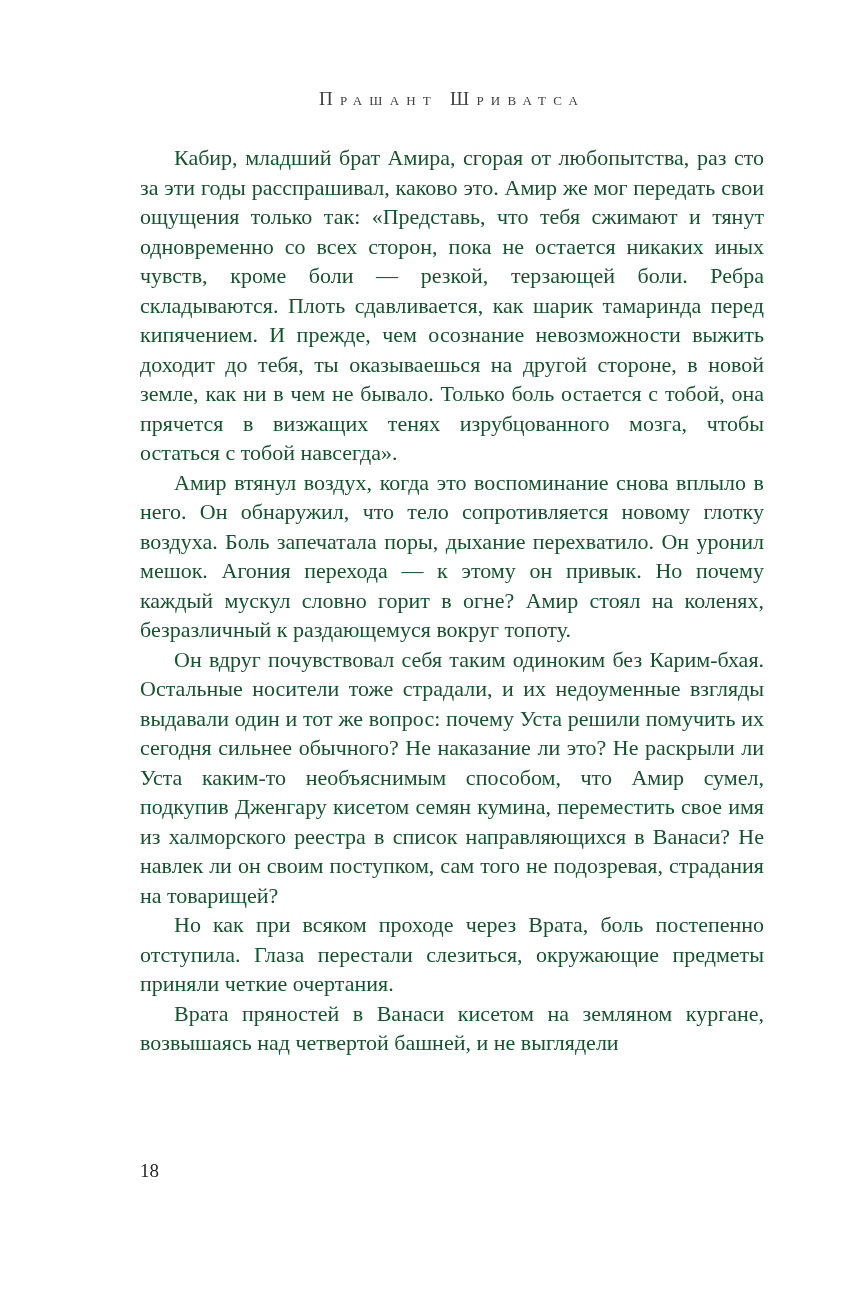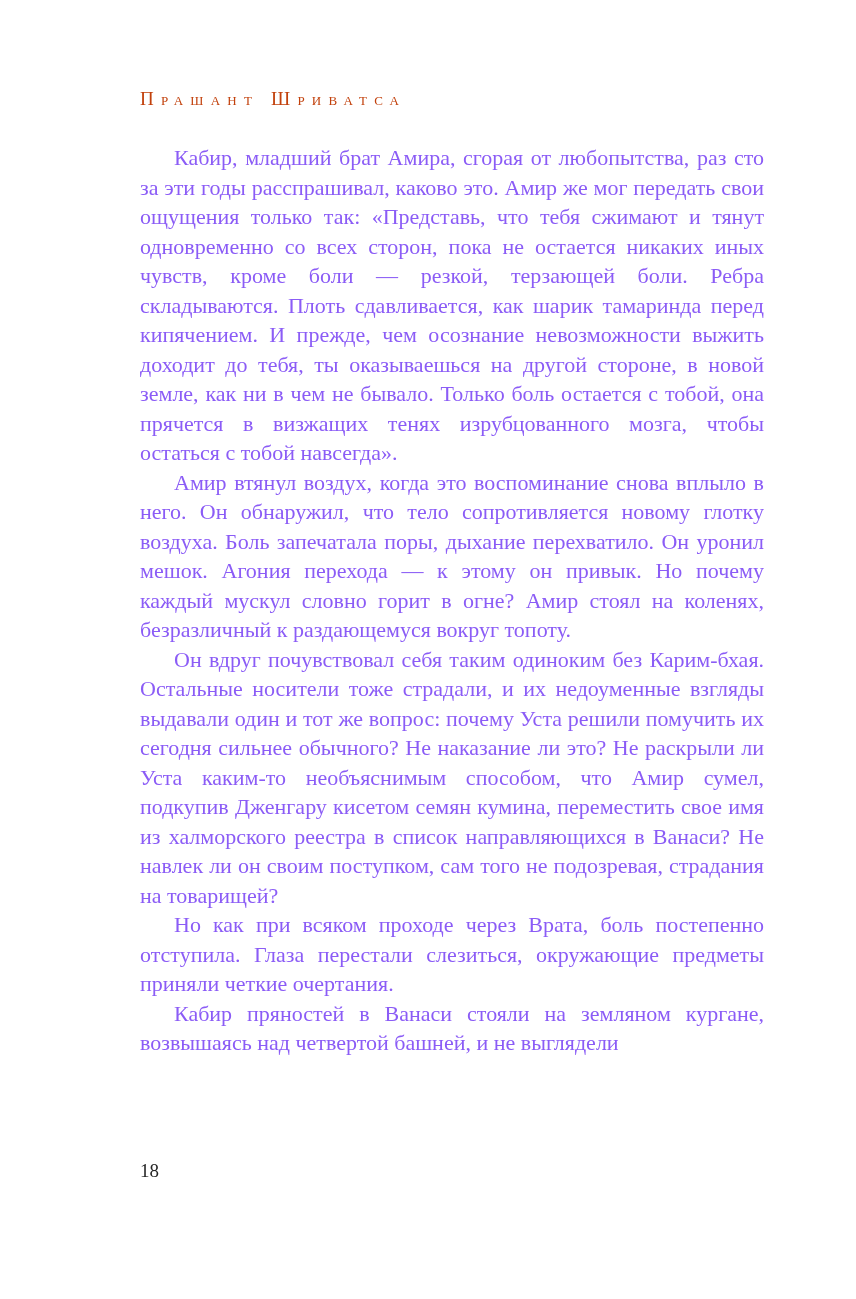--- a/index.html
+++ b/index.html
@@ -18,36 +18,36 @@
     width: 856px;
     height: 1299px;
     background: #ffffff;
     color: #1d1d1d;
   }
   .running-header {
     position: absolute;
     top: 88px;
     left: 140px;
     width: 624px;
-    text-align: left;
+    text-align: center;
     font-size: 19px;
     letter-spacing: 0.38em;
     font-variant: small-caps;
-    color: #c2410c;
+    color: #404040;
     white-space: nowrap;
   }
   .text-block {
     position: absolute;
     top: 143px;
     left: 140px;
     width: 624px;
     text-align: justify;
     font-size: 22px;
     line-height: 29.5px;
-    color: #8b5cf6;
+    color: #14532d;
   }
   .para {
     margin: 0;
     text-indent: 34px;
     hyphens: auto;
     -webkit-hyphens: auto;
   }
   .page-number {
     position: absolute;
     top: 1160px;
@@ -62,18 +62,18 @@
 
 <div class="book-page">
 
   <div class="running-header">Прашант Шриватса</div>
 
   <div class="text-block">
     <p class="para">Кабир, младший брат Амира, сгорая от любопытства, раз сто за эти годы расспрашивал, каково это. Амир же мог передать свои ощущения только так: «Представь, что тебя сжимают и тянут одновременно со всех сторон, пока не остается никаких иных чувств, кроме боли — резкой, терзающей боли. Ребра складываются. Плоть сдавливается, как шарик тамаринда перед кипячением. И прежде, чем осознание невозможности выжить доходит до тебя, ты оказываешься на другой стороне, в новой земле, как ни в чем не бывало. Только боль остается с тобой, она прячется в визжащих тенях изрубцованного мозга, чтобы остаться с тобой навсегда».</p>
     <p class="para">Амир втянул воздух, когда это воспоминание снова вплыло в него. Он обнаружил, что тело сопротивляется новому глотку воздуха. Боль запечатала поры, дыхание перехватило. Он уронил мешок. Агония перехода — к этому он привык. Но почему каждый мускул словно горит в огне? Амир стоял на коленях, безразличный к раздающемуся вокруг топоту.</p>
     <p class="para">Он вдруг почувствовал себя таким одиноким без Карим-бхая. Остальные носители тоже страдали, и их недоуменные взгляды выдавали один и тот же вопрос: почему Уста решили помучить их сегодня сильнее обычного? Не наказание ли это? Не раскрыли ли Уста каким-то необъяснимым способом, что Амир сумел, подкупив Дженгару кисетом семян кумина, переместить свое имя из халморского реестра в список направляющихся в Ванаси? Не навлек ли он своим поступком, сам того не подозревая, страдания на товарищей?</p>
     <p class="para">Но как при всяком проходе через Врата, боль постепенно отступила. Глаза перестали слезиться, окружающие предметы приняли четкие очертания.</p>
-    <p class="para">Кабир пряностей в Ванаси стояли на земляном кургане, возвышаясь над четвертой башней, и не выглядели</p>
+    <p class="para">Врата пряностей в Ванаси кисетом на земляном кургане, возвышаясь над четвертой башней, и не выглядели</p>
   </div>
 
   <div class="page-number">18</div>
 
 </div>
 
 </body></html>

